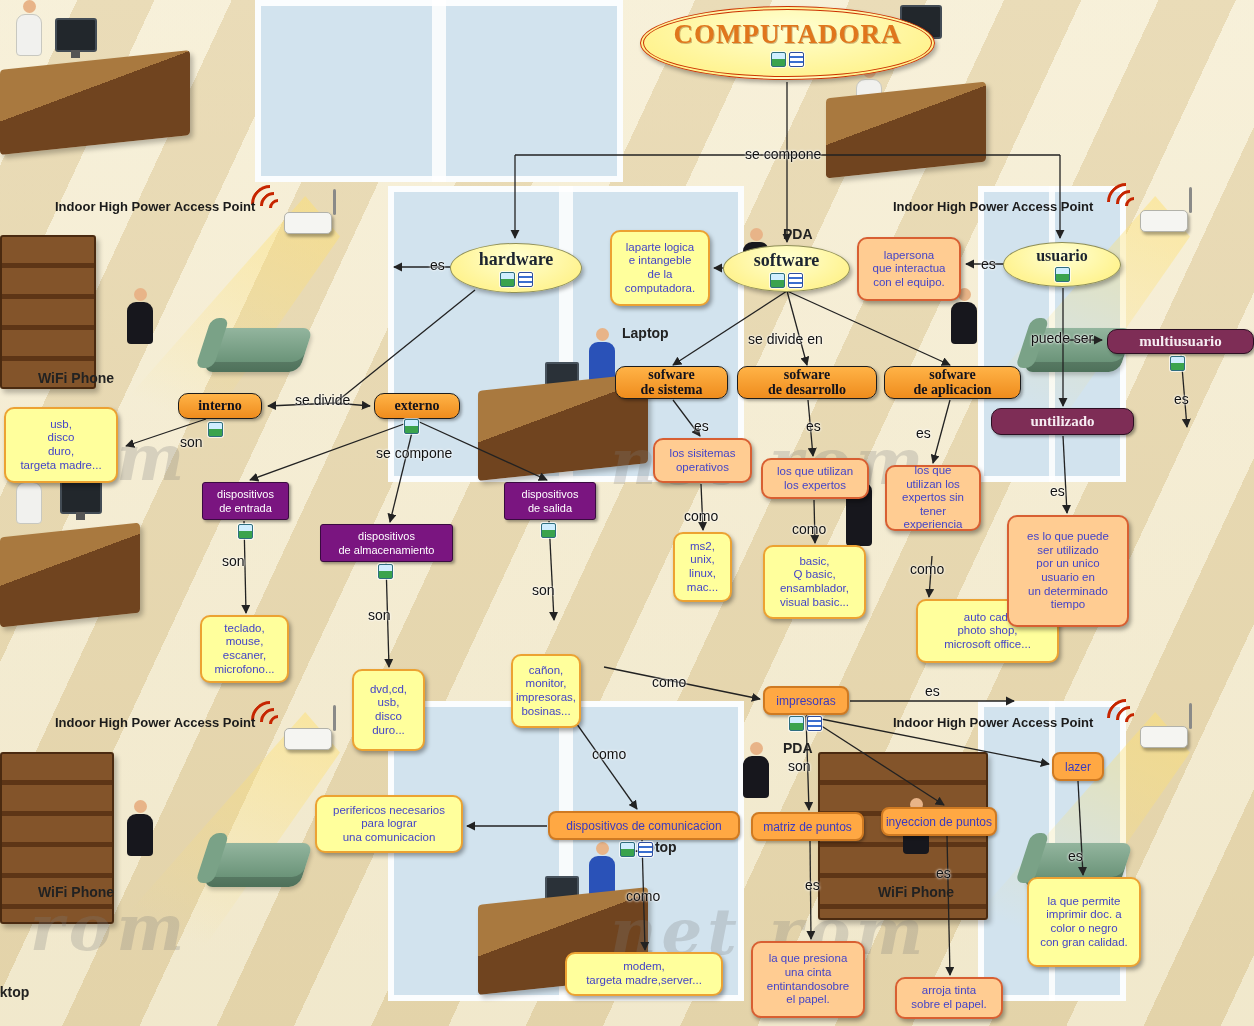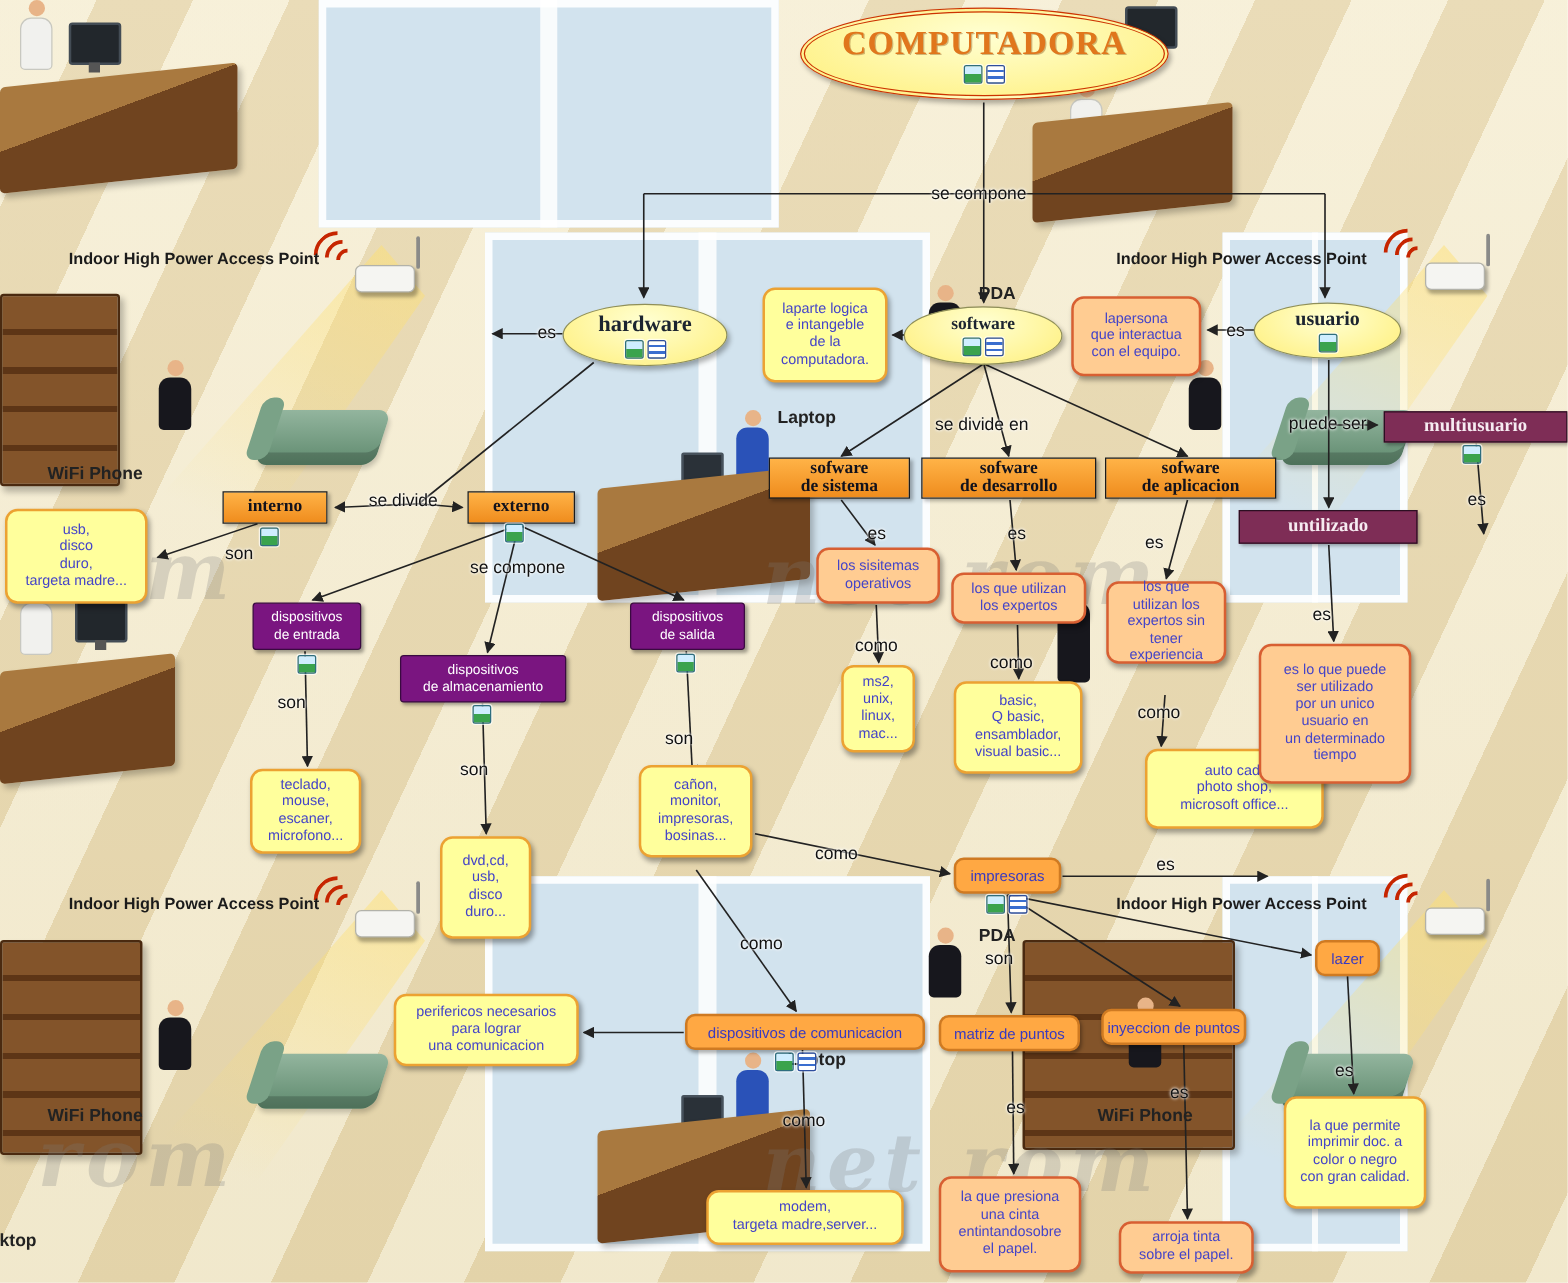--- a/index.html
+++ b/index.html
@@ -43,21 +43,21 @@
   .a3{width:32px;height:32px;left:-34px;top:-28px;}
   .bglabel{position:absolute;font-size:13px;font-weight:bold;color:#1b1b1b;}
   .bglabel2{position:absolute;font-size:14px;font-weight:600;color:#222;}
   .wm{position:absolute;font-family:"DejaVu Serif",serif;font-style:italic;font-weight:bold;
       font-size:64px;color:rgba(125,125,125,.25);letter-spacing:5px;z-index:1;}
 
   
   svg.edges{position:absolute;left:0;top:0;z-index:2;}
   .elabel{position:absolute;z-index:3;font-size:14px;color:#111;
           text-shadow:0 0 2px #fff,0 0 3px #fff;white-space:nowrap;}
-  .node,.note{position:absolute;z-index:4;box-sizing:border-box;}
+  .node,.note{position:absolute;z-index:4;box-sizing:border-box;border-radius:10px;}
   .ellipse{border-radius:50%;background:radial-gradient(ellipse at 50% 28%,#ffffd2,#ffef7a);
            border:1.5px solid #8f8f58;display:flex;flex-direction:column;align-items:center;justify-content:center;
            font-family:"Liberation Serif",serif;font-weight:bold;color:#1c2430;text-align:center;
            box-shadow:2px 3px 4px rgba(0,0,0,.3);}
   .root{border:4px double #cc3300;color:#e0761c;font-size:27px;letter-spacing:1px;
         text-shadow:1px 1px 0 rgba(120,60,0,.35);}
   .obox{background:linear-gradient(#ffb347,#ef8c1d);border:1px solid #1c1c1c;color:#12121c;
         font-family:"Liberation Serif",serif;font-weight:bold;font-size:14px;line-height:1.05;
         text-align:center;display:flex;align-items:center;justify-content:center;white-space:pre-line;
         box-shadow:2px 2px 3px rgba(0,0,0,.3);}
@@ -294,21 +294,21 @@
   </div>
 
   <div class="node ellipse" style="left:450px;top:243px;width:132px;height:50px;font-size:18px">
     <span>hardware</span>
     <span class="icons">
       <span class="ico ico-img"></span>
       <span class="ico ico-doc"></span>
     </span>
   </div>
 
-  <div class="node ellipse" style="left:723px;top:245px;width:127px;height:47px;font-size:14px">
+  <div class="node ellipse" style="left:723px;top:245px;width:127px;height:47px;font-size:18px">
     <span>software</span>
     <span class="icons">
       <span class="ico ico-img"></span>
       <span class="ico ico-doc"></span>
     </span>
   </div>
 
   <div class="node ellipse" style="left:1003px;top:242px;width:118px;height:45px;font-size:16px">
     <span>usuario</span>
     <span class="icons">
@@ -416,21 +416,21 @@
 duro,
 targeta madre...</div>
   <div class="note note-y" style="left:200px;top:615px;width:89px;height:68px">teclado,
 mouse,
 escaner,
 microfono...</div>
   <div class="note note-y" style="left:352px;top:669px;width:73px;height:82px">dvd,cd,
 usb,
 disco
 duro...</div>
-  <div class="note note-y" style="left:511px;top:612px;width:91px;height:74px">cañon,
+  <div class="note note-y" style="left:511px;top:654px;width:70px;height:74px">cañon,
 monitor,
 impresoras,
 bosinas...</div>
   <div class="note note-s" style="left:653px;top:438px;width:99px;height:45px">los sisitemas
 operativos</div>
   <div class="note note-y" style="left:673px;top:532px;width:59px;height:70px">ms2,
 unix,
 linux,
 mac...</div>
   <div class="note note-s" style="left:761px;top:458px;width:108px;height:41px">los que utilizan

